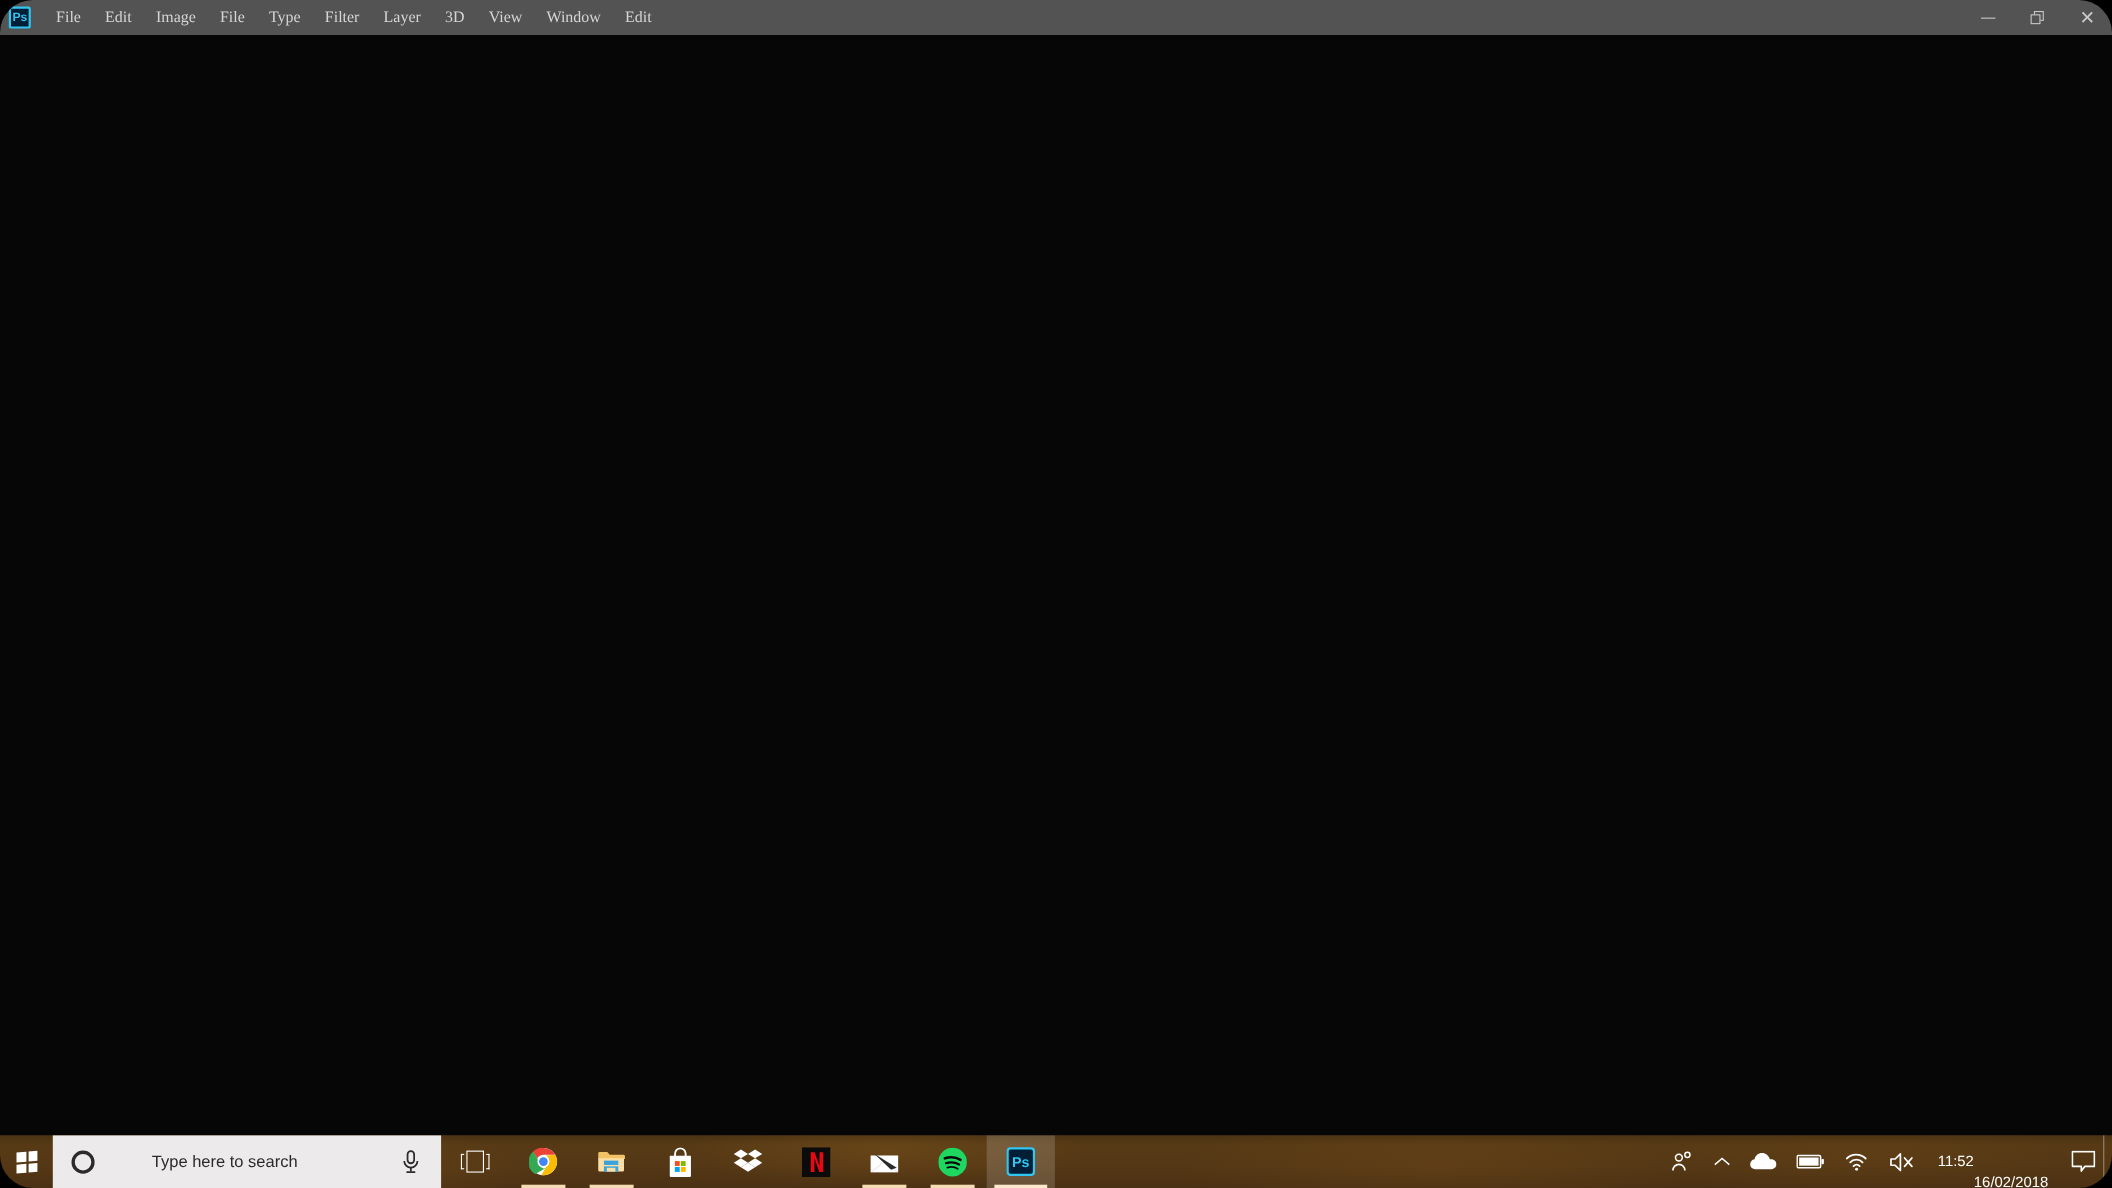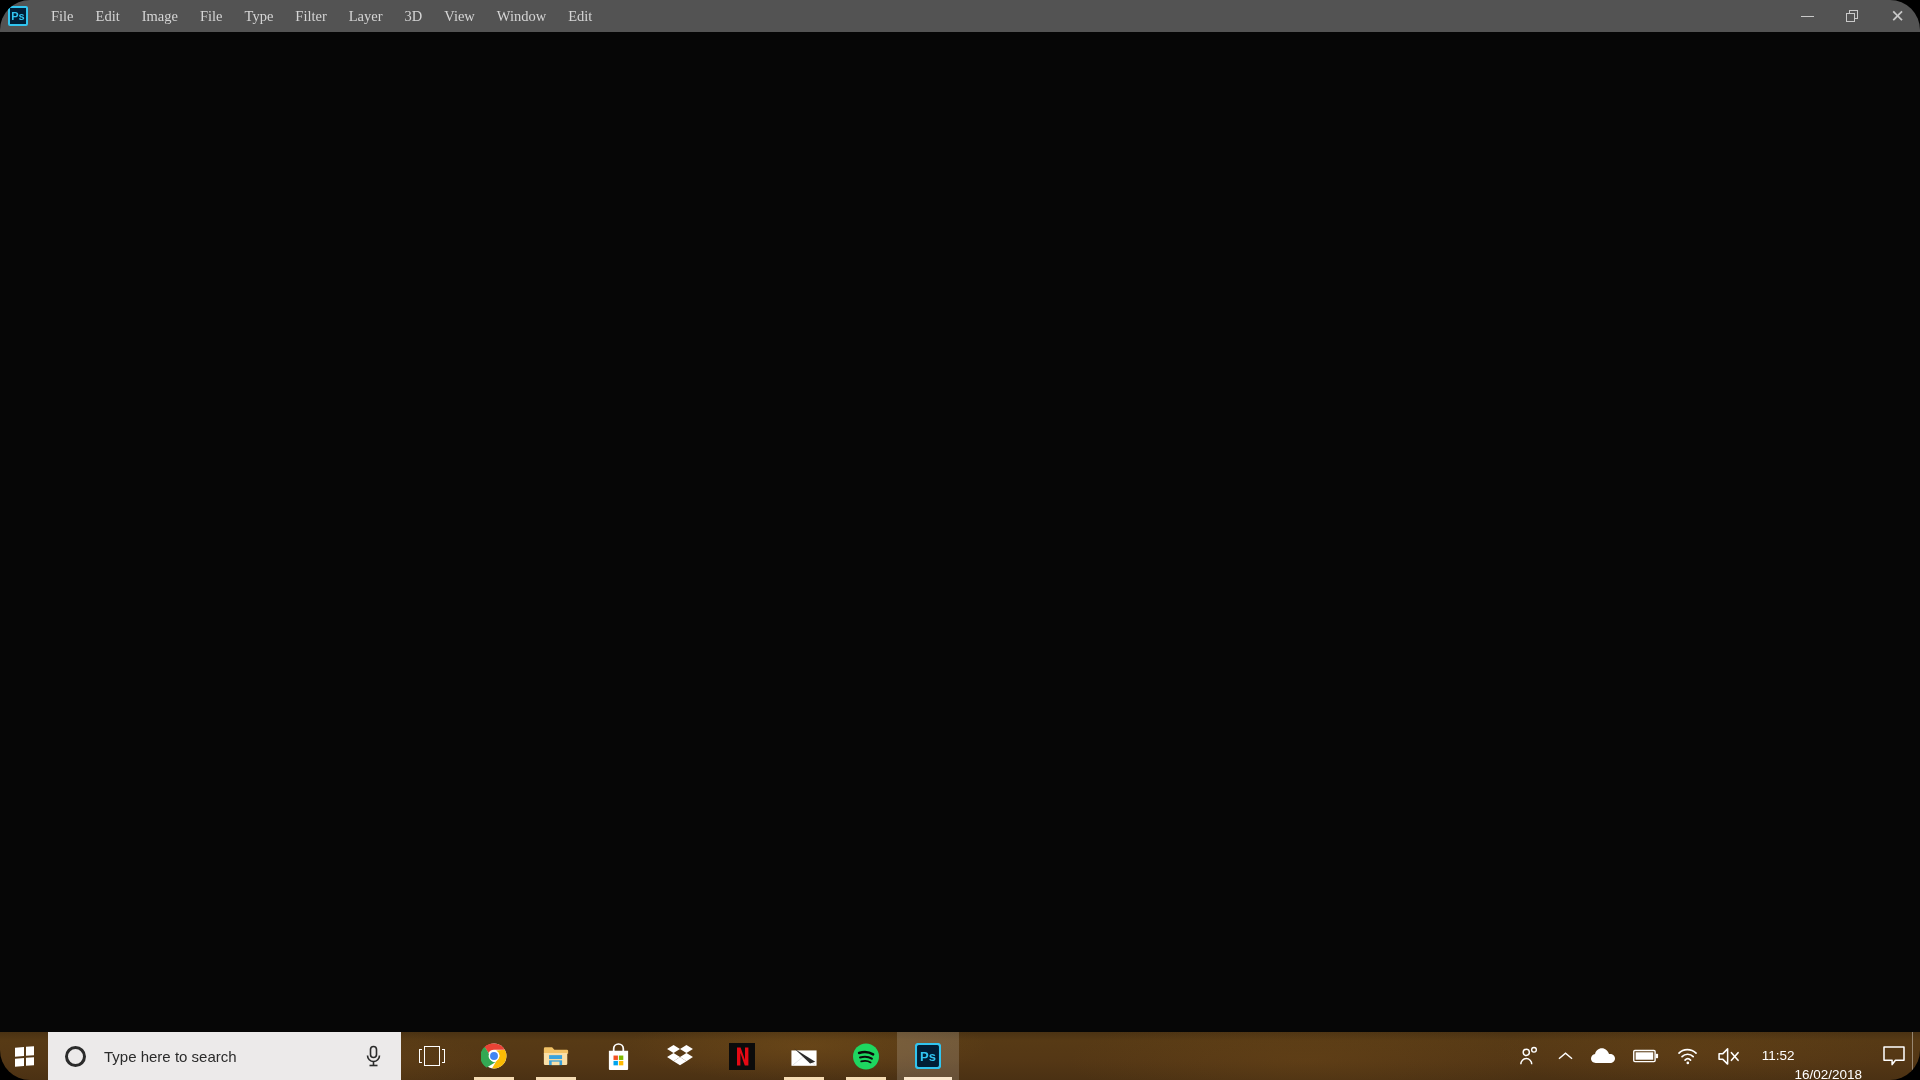--- a/index.html
+++ b/index.html
@@ -182,20 +182,21 @@
 
   .search-box {
     width: 353px;
     height: 48px;
     background: #eceaea;
     display: flex;
     align-items: center;
     position: relative;
     z-index: 2;
     flex: 0 0 auto;
+    gap: 34px;
   }
   .cortana-ring {
     width: 21px;
     height: 21px;
     border: 3px solid #2b2b2b;
     border-radius: 50%;
     box-sizing: border-box;
     margin-left: 17px;
     flex: 0 0 auto;
   }

